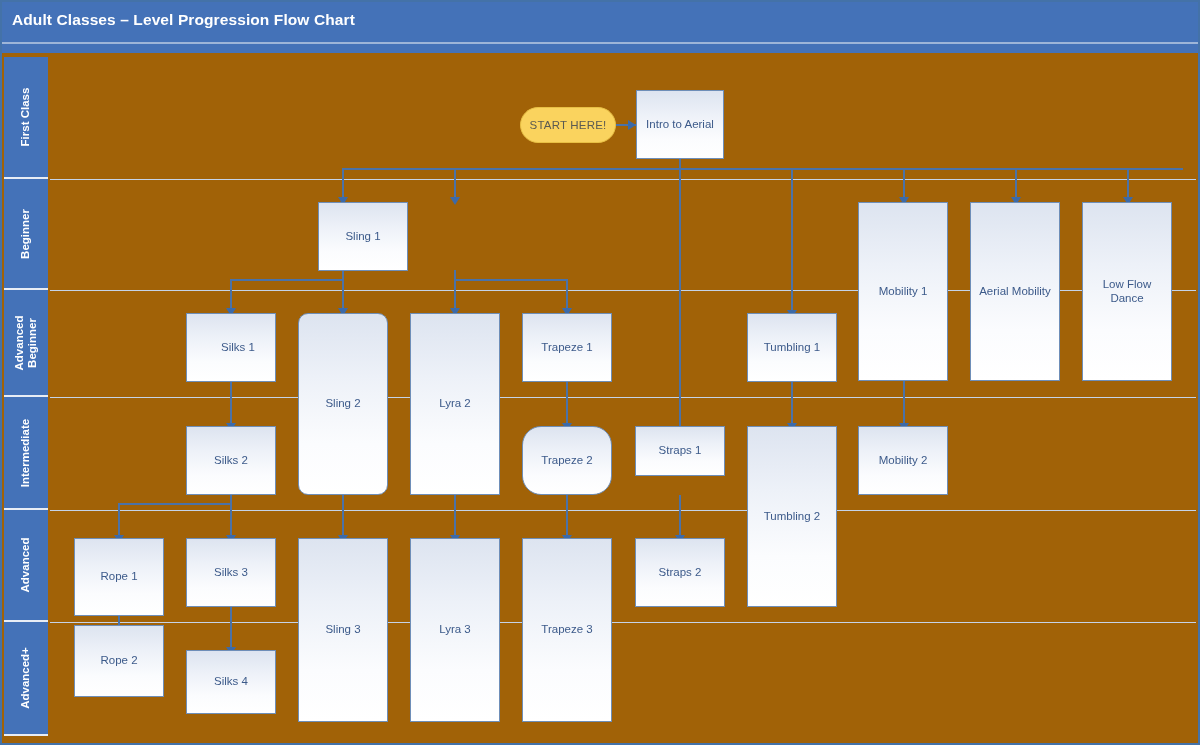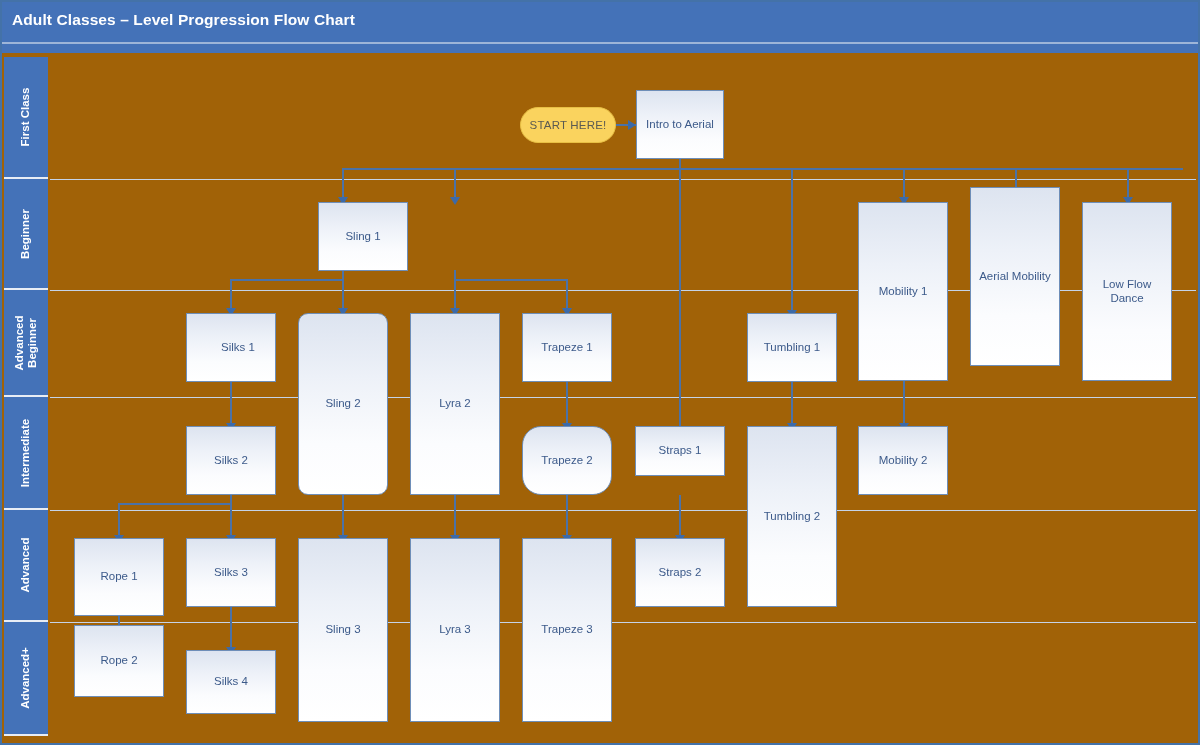--- a/index.html
+++ b/index.html
@@ -259,21 +259,21 @@
     <div class="node" style="left:586px;top:35px;width:88px;height:69px;">
       <span>Intro to Aerial</span>
     </div>
 
     <div class="node" style="left:248px;top:147px;width:90px;height:69px;margin-left:20px;">
       <span>Sling 1</span>
     </div>
     <div class="node" style="left:808px;top:147px;width:90px;height:179px;">
       <span>Mobility 1</span>
     </div>
-    <div class="node" style="left:920px;top:132px;width:90px;height:179px;">
+    <div class="node" style="left:920px;top:147px;width:90px;height:179px;">
       <span>Aerial Mobility</span>
     </div>
     <div class="node" style="left:1032px;top:147px;width:90px;height:179px;">
       <span>Low Flow Dance</span>
     </div>
 
     <div class="node" style="left:136px;top:258px;width:90px;height:69px;padding-left:16px;">
       <span>Silks 1</span>
     </div>
     <div class="node" style="left:248px;top:258px;width:90px;height:182px;border-radius:10px;">

